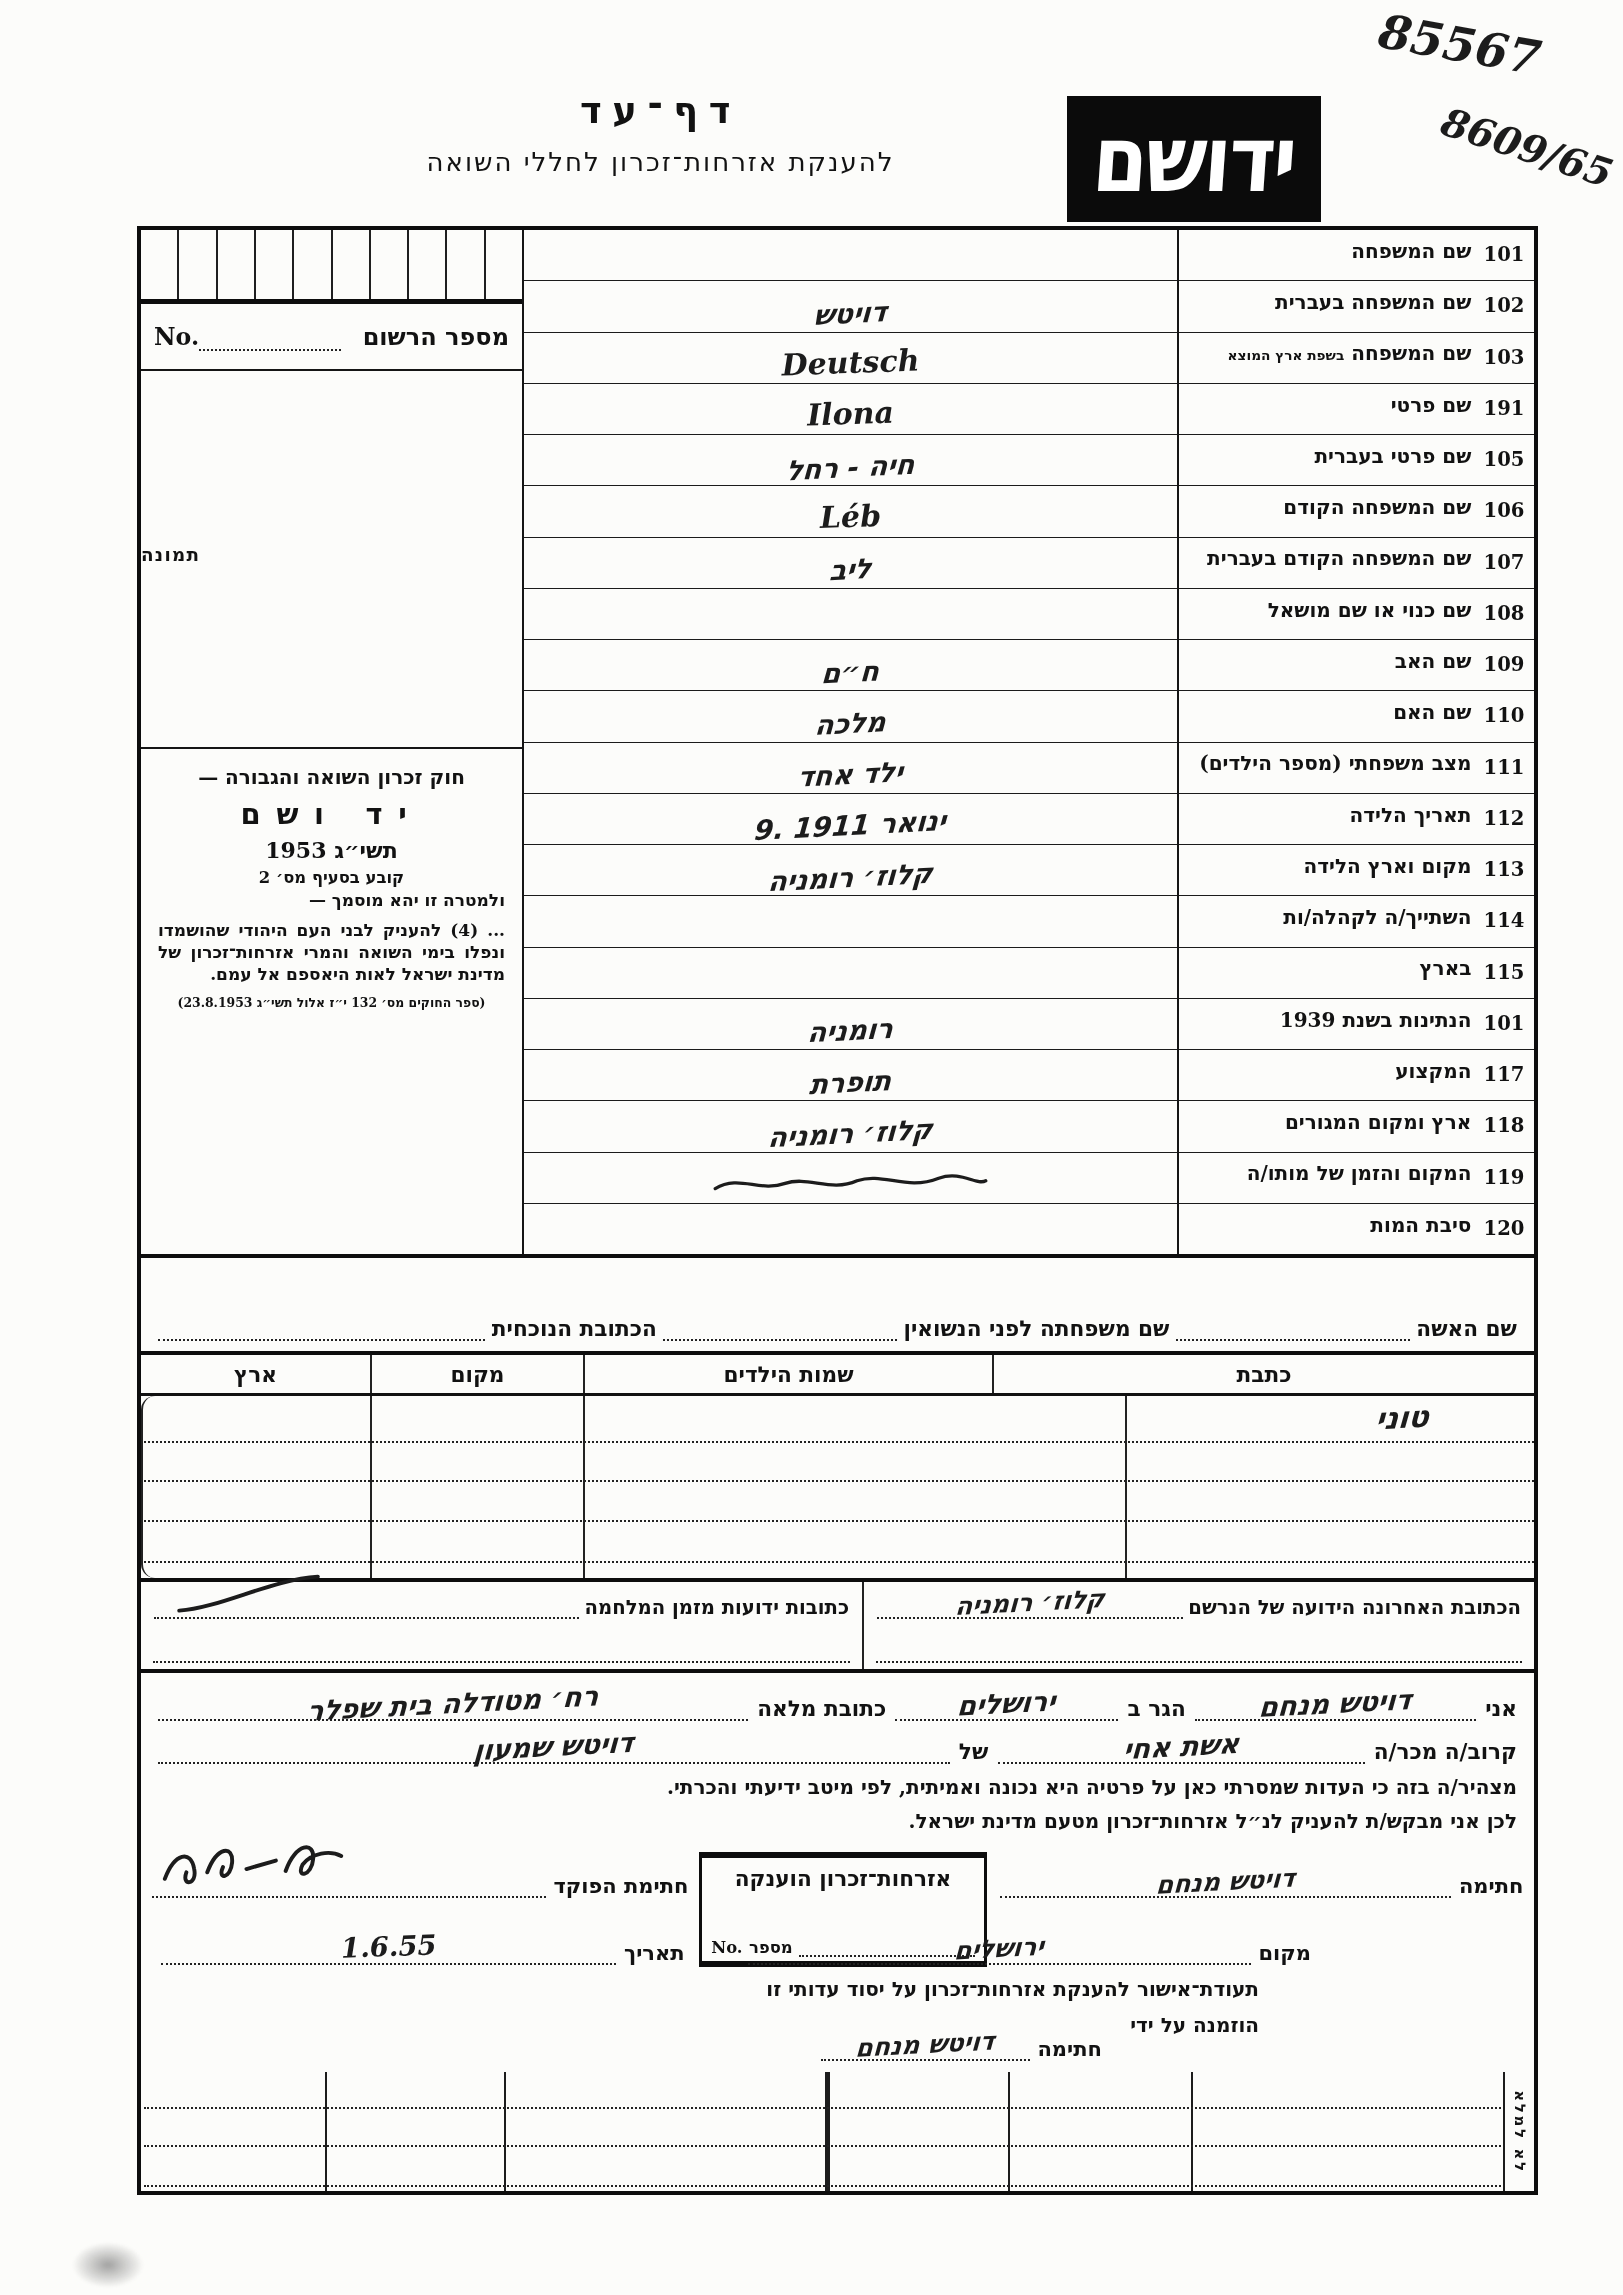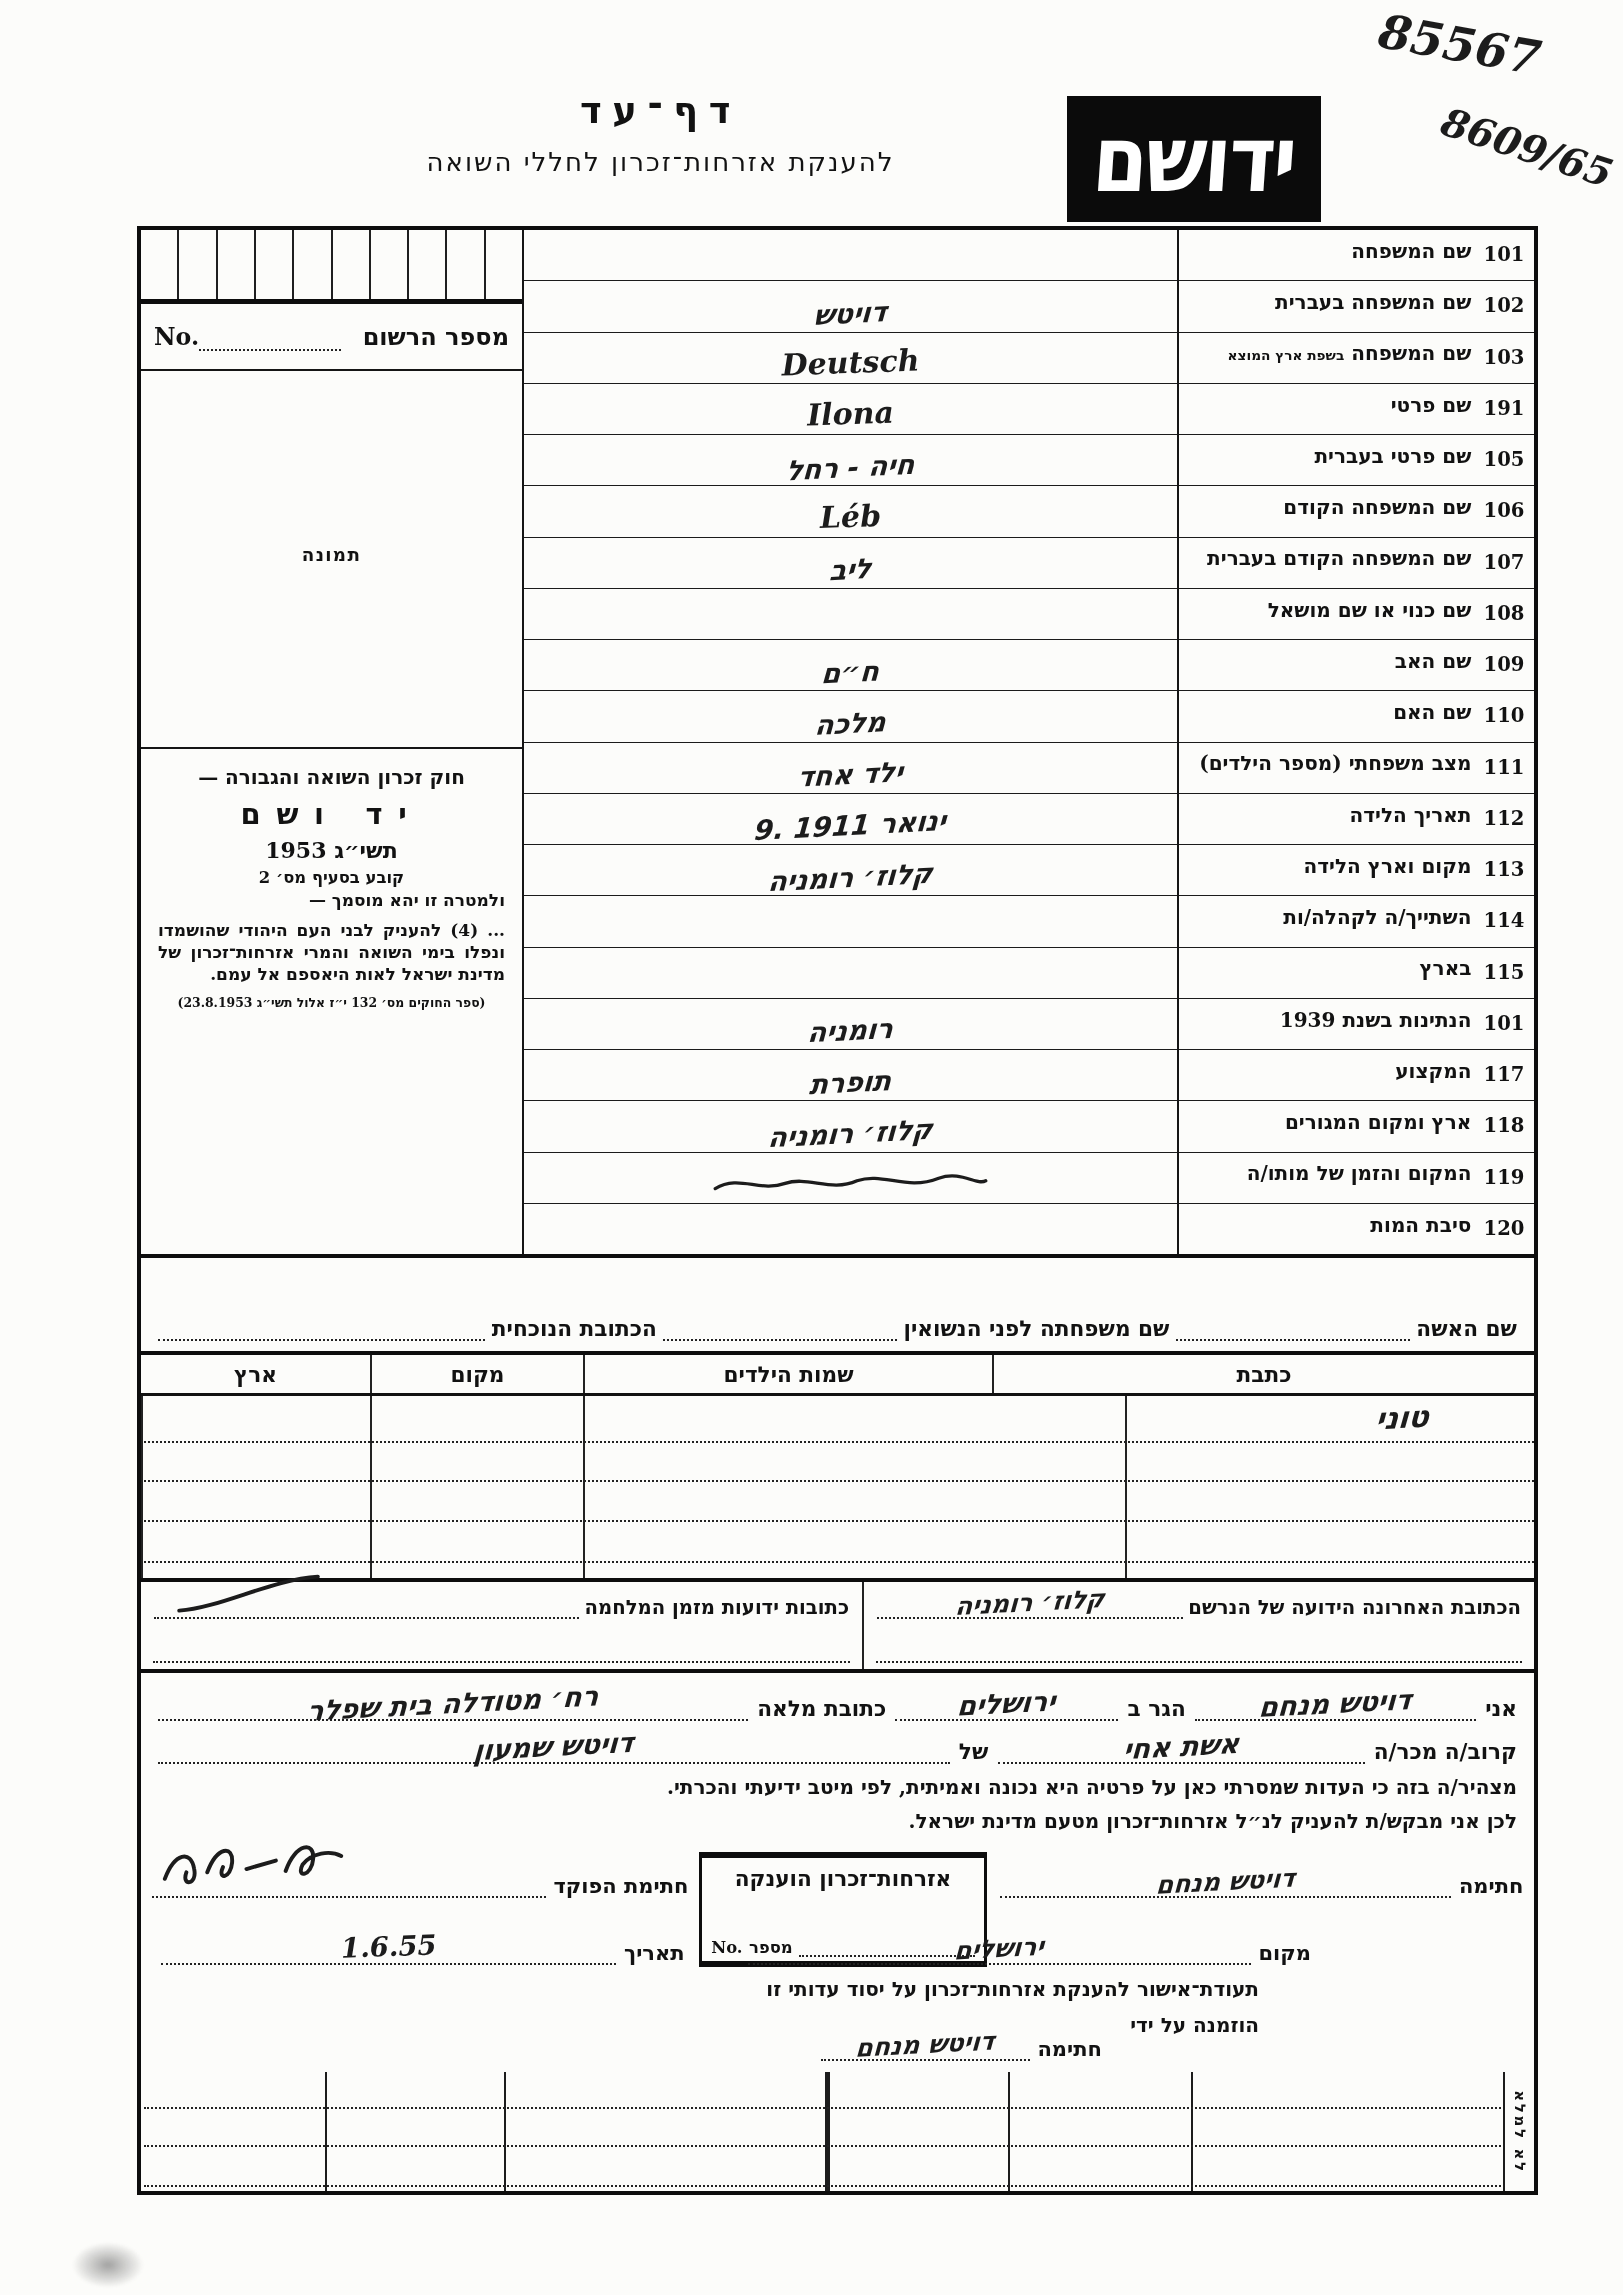--- a/index.html
+++ b/index.html
@@ -47,21 +47,21 @@
 
   
   .comb { height:74px; border-bottom:5.9px solid #0d0d0d; display:flex; direction:rtl; }
   .comb-cell { flex:1; border-left:2px solid #1f1f1f; }
   .comb-cell:last-child { border-left:none; }
   .regrow { height:67px; border-bottom:2.6px solid #151515; display:flex; direction:rtl;
             align-items:center; padding:0 13px; font-size:24px; font-weight:bold; }
   .no-wrap { direction:ltr; display:flex; flex:1; align-items:flex-end; margin-right:22px; font-size:23.6px; }
   .dotfill { flex:1; border-bottom:2.6px dotted #222; height:19.6px; }
   .photo { height:378px; border-bottom:2.6px solid #151515; position:relative; }
-  .photo-label { position:absolute; top:46%; left:0; right:0; text-align:center;
+  .photo-label { position:absolute; top:46%; left:0; right:0; text-align:left;
                  font-size:18.3px; font-weight:bold; letter-spacing:1.3px; }
   .law { flex:1; padding:15.7px 17px 5.2px; overflow:hidden; }
   .law-t1 { font-size:20px; font-weight:bold; text-align:center; }
   .law-t2 { font-size:29px; font-weight:bold; text-align:center; letter-spacing:15.7px; margin-top:7.9px; }
   .law-t3 { font-size:22px; font-weight:bold; text-align:center; margin-top:6.5px; }
   .law-t4 { font-size:16.4px; font-weight:bold; text-align:center; margin-top:5.2px; }
   .law-p  { font-size:17px; font-weight:bold; line-height:1.28; text-align:justify; margin-top:10.5px; }
   .law-p2 { font-size:17px; font-weight:bold; margin-top:2.6px; }
   .law-foot { font-size:12.4px; font-weight:bold; text-align:center; margin-top:9.2px; }
 
@@ -70,21 +70,21 @@
               align-items:flex-end; padding:0 17px 10.5px; gap:6.5px; font-size:21.6px; font-weight:bold; }
   .wdots { flex:1; border-bottom:2px dotted #222; height:26px; }
   .wdots.wide { flex:1.4; }
 
   
   .ch-table { height:227px; border-bottom:4.6px solid #0d0d0d; display:flex; flex-direction:column; }
   .ch-head { height:41px; border-bottom:3.3px solid #111; display:flex; direction:rtl; align-items:center; }
   .ch-hcell { text-align:center; font-weight:bold; font-size:21.6px; border-left:2px solid #222; height:100%; 
               display:flex; align-items:center; justify-content:center; }
   .ch-hcell:last-child { border-left:none; }
-  .cw-names { width:409px; } .cw-addr { width:542px; } .cw-place { width:213px; } .cw-country { flex:1; }
+  .cw-names { width:409px; } .cw-addr { width:542px; } .cw-place { width:213px; } .cw-country { flex:1;border-radius:14px; }
   .ch-body { flex:1; position:relative; display:flex; direction:rtl; }
   .ch-bcell { border-left:2px solid #222; height:100%; }
   .ch-bcell:last-child { border-left:none; }
   .ch-dot { position:absolute; left:0; right:0; border-bottom:2px dotted #222; }
   .ch-name-hw { position:absolute; top:3.9px; right:105px; font-size:30px; }
 
   
   .s4 { height:91px; border-bottom:4.6px solid #0d0d0d; display:flex; direction:rtl; }
   .s4-right { width:672px; border-left:2px solid #222; padding:7.9px 13px 0; position:relative; }
   .s4-left  { flex:1; padding:7.9px 13px 0; position:relative; }

